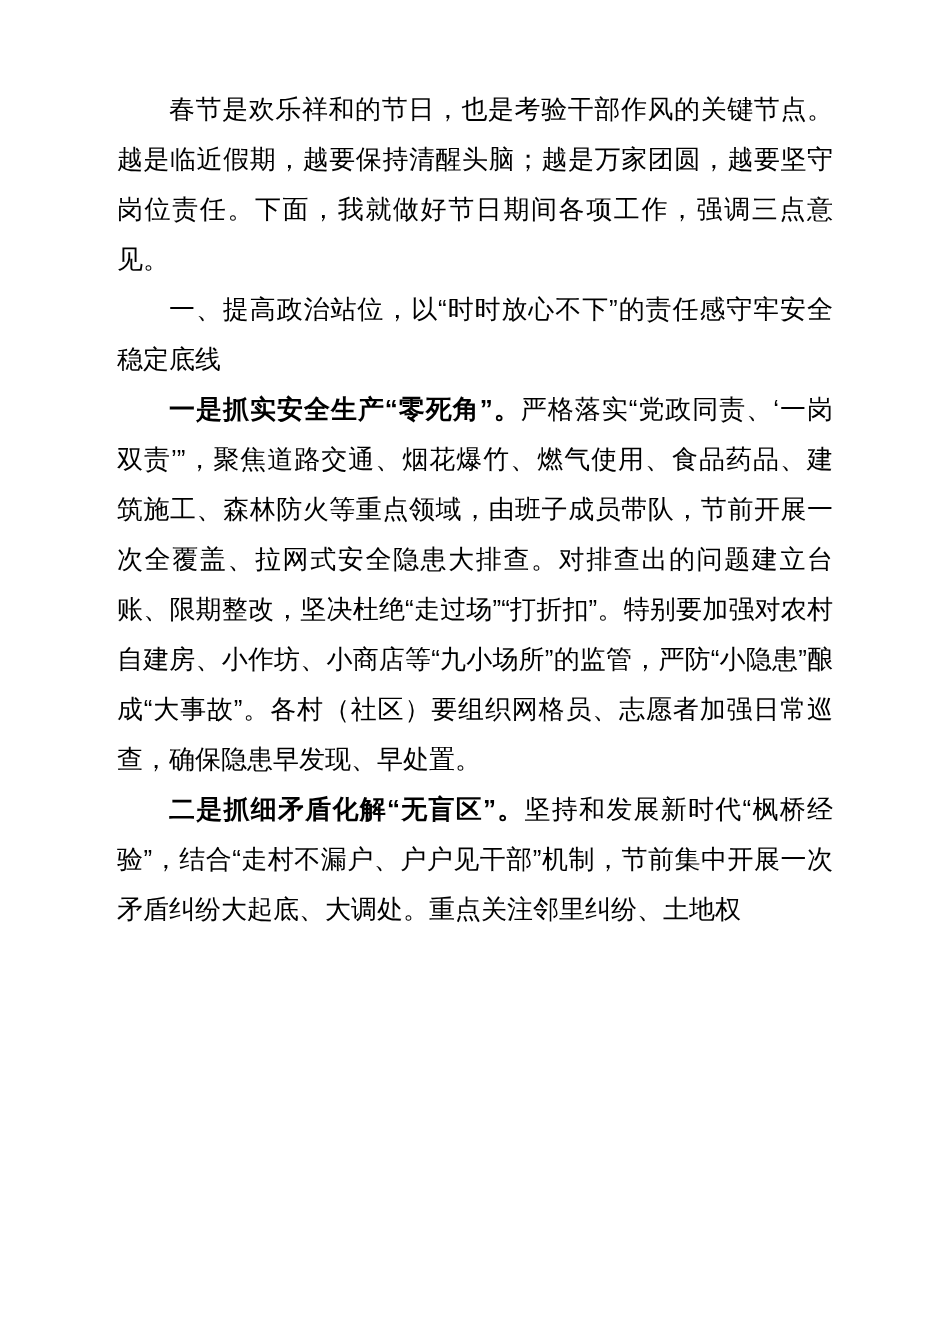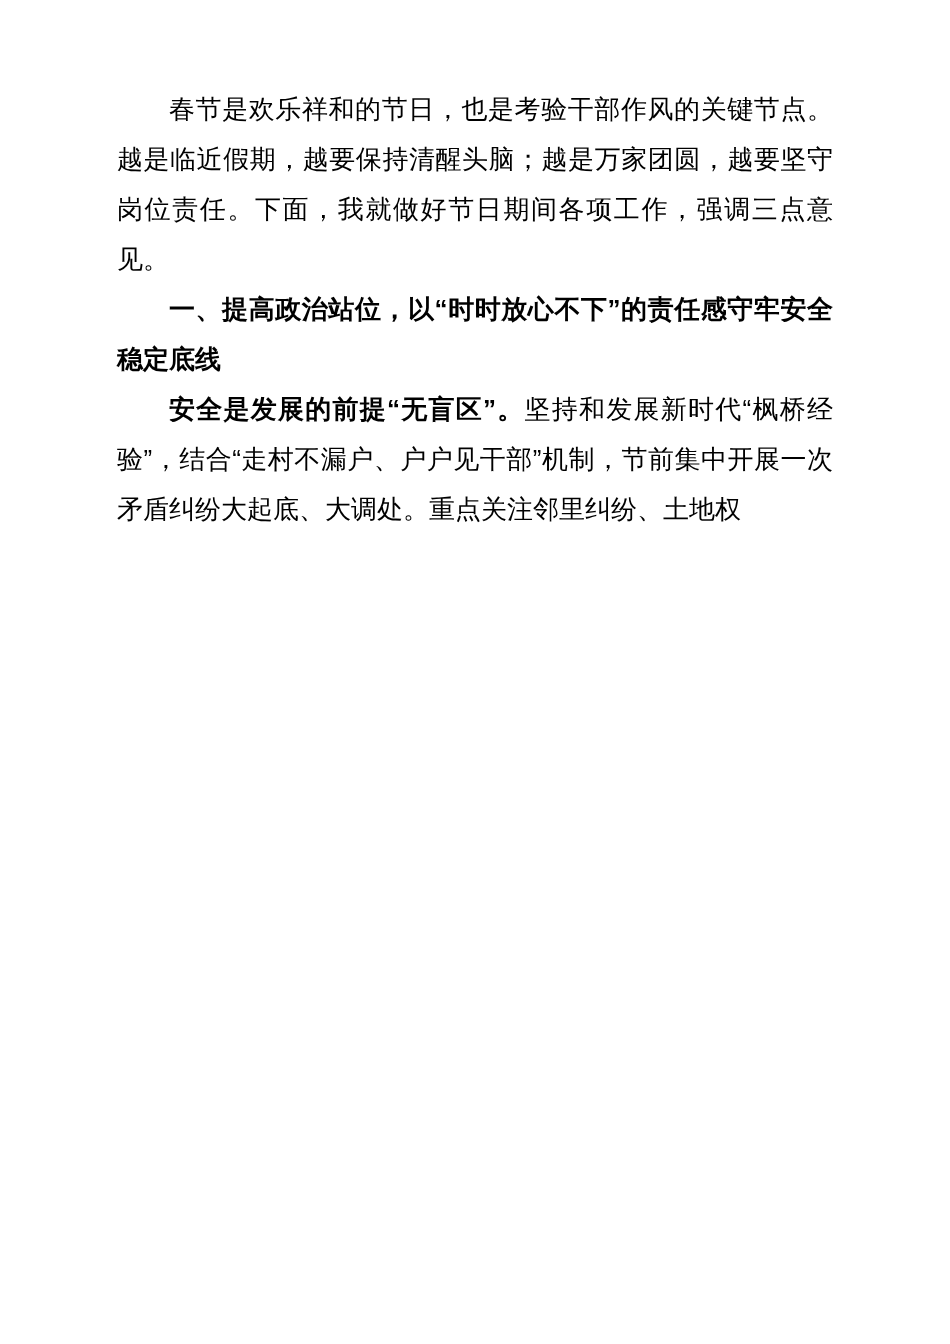--- a/index.html
+++ b/index.html
@@ -25,34 +25,35 @@
     margin: 0;
     font-size: 26px;
     line-height: 50px;
     text-align: justify;
     text-indent: 2em;
     font-weight: 400;
     color: #000000;
     word-break: break-word;
   }
   .heading {
-    font-weight: 700;
+    font-weight: 400;
   }
   .lead {
     font-weight: 700;
   }
 </style>
 </head>
 <body>
 
 <div class="page">
   <div class="content">
 
     <p class="para"><span>春节是欢乐祥和的节日，也是考验干部作风的关键节点。越是临近假期，越要保持清醒头脑；越是万家团圆，越要坚守岗位责任。下面，我就做好节日期间各项工作，强调三点意见。</span></p>
 
     <p class="para heading"><span>一、提高政治站位，以“时时放心不下”的责任感守牢安全稳定底线</span></p>
 
 
+    <p class="para"><span class="lead">一是抓实安全生产“零死角”。</span><span>严格落实“党政同责、‘一岗双责’”，聚焦道路交通、烟花爆竹、燃气使用、食品药品、建筑施工、森林防火等重点领域，由班子成员带队，节前开展一次全覆盖、拉网式安全隐患大排查。对排查出的问题建立台账、限期整改，坚决杜绝“走过场”“打折扣”。特别要加强对农村自建房、小作坊、小商店等“九小场所”的监管，严防“小隐患”酿成“大事故”。各村（社区）要组织网格员、志愿者加强日常巡查，确保隐患早发现、早处置。</span></p>
 
-    <p class="para"><span class="lead">安全是发展的前提“无盲区”。</span><span>坚持和发展新时代“枫桥经验”，结合“走村不漏户、户户见干部”机制，节前集中开展一次矛盾纠纷大起底、大调处。重点关注邻里纠纷、土地权</span></p>
+    <p class="para"><span class="lead">二是抓细矛盾化解“无盲区”。</span><span>坚持和发展新时代“枫桥经验”，结合“走村不漏户、户户见干部”机制，节前集中开展一次矛盾纠纷大起底、大调处。重点关注邻里纠纷、土地权</span></p>
 
   </div>
 </div>
 
 </body></html>

